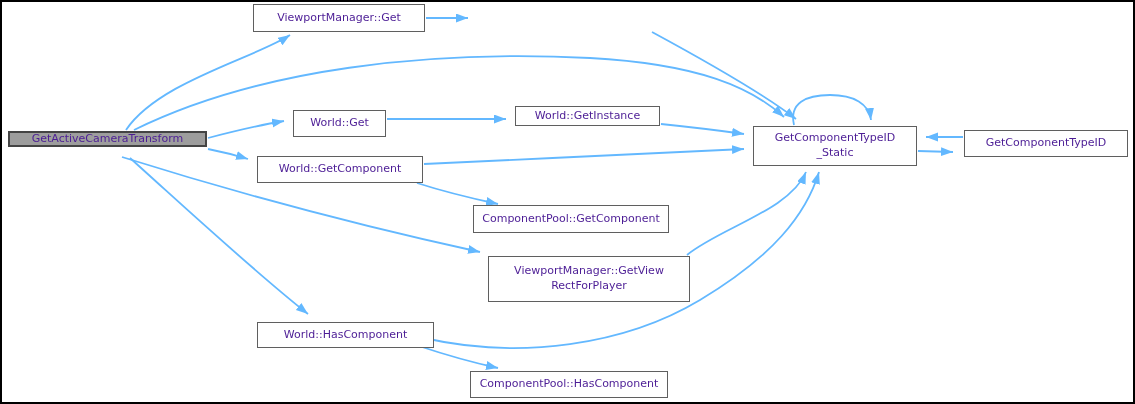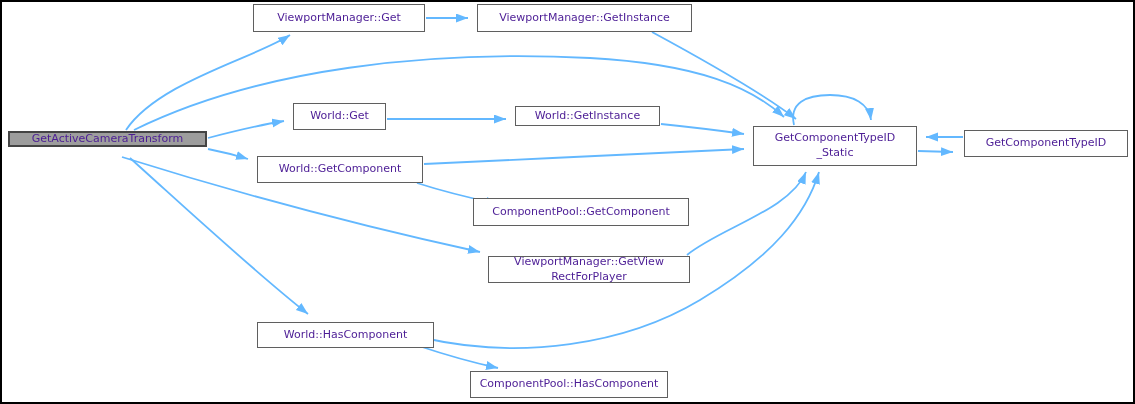--- a/index.html
+++ b/index.html
@@ -66,31 +66,30 @@
       <path marker-end="url(#ah)" d="M 918,151 L 953,152"></path>
       <path marker-end="url(#ah)" d="M 963,137 L 926,137"></path>
       <path marker-end="url(#ah)" d="M 794,125 C 789,103 806,95 830,95 C 854,95 869,104 871,120"></path>
     </g>
   </svg>
 
   <div class="node hl" style="left:8px;top:131px;width:199px;height:16px">GetActiveCameraTransform</div>
 
   <div class="node" style="left:253px;top:4px;width:172px;height:28px">ViewportManager::Get</div>
 
-  <div class="node" style="left:477px;top:4px;width:215px;height:28px">ViewportManager::GetInstance</div>
 
-  <div class="node" style="left:293px;top:103px;width:93px;height:27px">World::Get</div>
+  <div class="node" style="left:293px;top:110px;width:93px;height:27px">World::Get</div>
 
   <div class="node" style="left:515px;top:106px;width:145px;height:20px">World::GetInstance</div>
 
   <div class="node" style="left:257px;top:156px;width:166px;height:27px">World::GetComponent</div>
 
-  <div class="node" style="left:473px;top:198px;width:216px;height:28px">ComponentPool::GetComponent</div>
+  <div class="node" style="left:473px;top:205px;width:196px;height:28px">ComponentPool::GetComponent</div>
 
-  <div class="node" style="left:488px;top:256px;width:202px;height:27px">ViewportManager::GetView
+  <div class="node" style="left:488px;top:256px;width:202px;height:46px">ViewportManager::GetView
 RectForPlayer</div>
 
   <div class="node" style="left:257px;top:322px;width:177px;height:26px">World::HasComponent</div>
 
   <div class="node" style="left:470px;top:371px;width:198px;height:27px">ComponentPool::HasComponent</div>
 
   <div class="node" style="left:753px;top:126px;width:164px;height:40px">GetComponentTypeID
 _Static</div>
 
   <div class="node" style="left:964px;top:130px;width:164px;height:27px">GetComponentTypeID</div>

